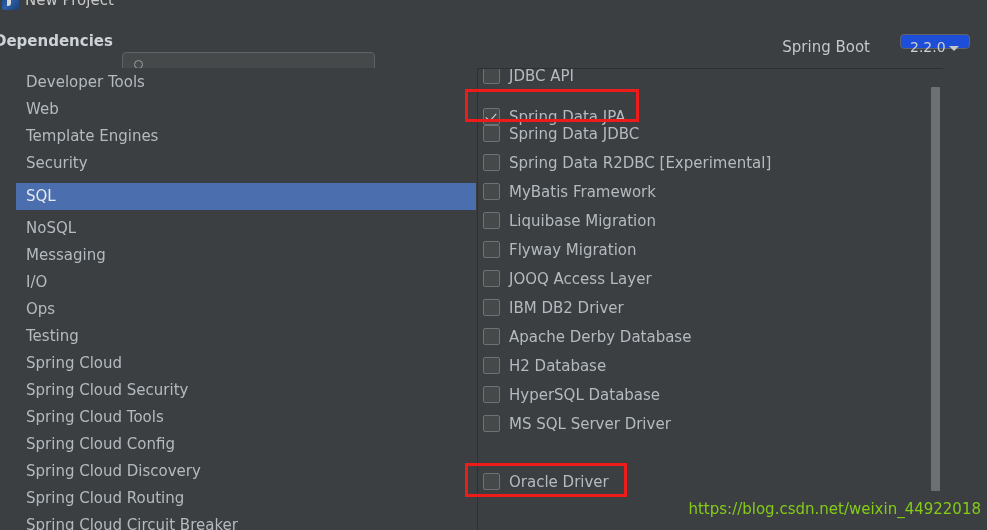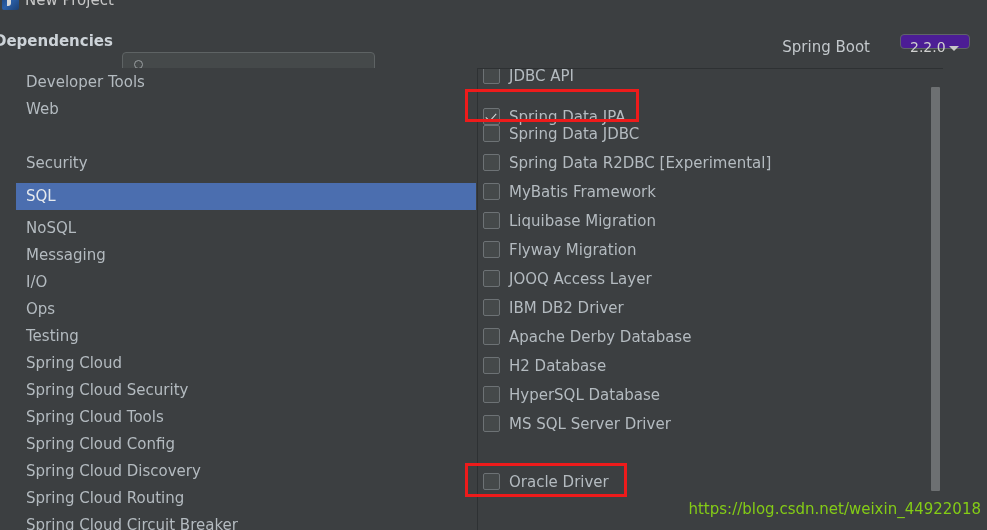--- a/index.html
+++ b/index.html
@@ -107,21 +107,21 @@
     right: 117px; top: 18px;
     font-size: 15px;
     color: #c3c8cc;
     white-space: nowrap;
   }
   #version-select {
     position: absolute;
     right: 17px; top: 14px;
     width: 70px; height: 15px;
     box-sizing: border-box;
-    background: #4c1d95;
+    background: #1d4ed8;
     border: 1px solid #5f6466;
     border-radius: 4px;
   }
   #version-value {
     position: absolute;
     left: 9px; top: 4px;
     font-size: 14px;
     color: #d0d0d0;
   }
   #version-arrow {
@@ -280,20 +280,23 @@
   </div>
 </div>
 
 <div id="sidebar">
     <div class="cat-item" style="top: 1px;">
       <span class="cat-label">Developer Tools</span>
     </div>
     <div class="cat-item" style="top: 28px;">
       <span class="cat-label">Web</span>
     </div>
+    <div class="cat-item" style="top: 55px;">
+      <span class="cat-label">Template Engines</span>
+    </div>
     <div class="cat-item" style="top: 82px;">
       <span class="cat-label">Security</span>
     </div>
     <div class="cat-item selected" style="top: 115px;">
       <span class="cat-label">SQL</span>
     </div>
     <div class="cat-item" style="top: 147px;">
       <span class="cat-label">NoSQL</span>
     </div>
     <div class="cat-item" style="top: 174px;">

